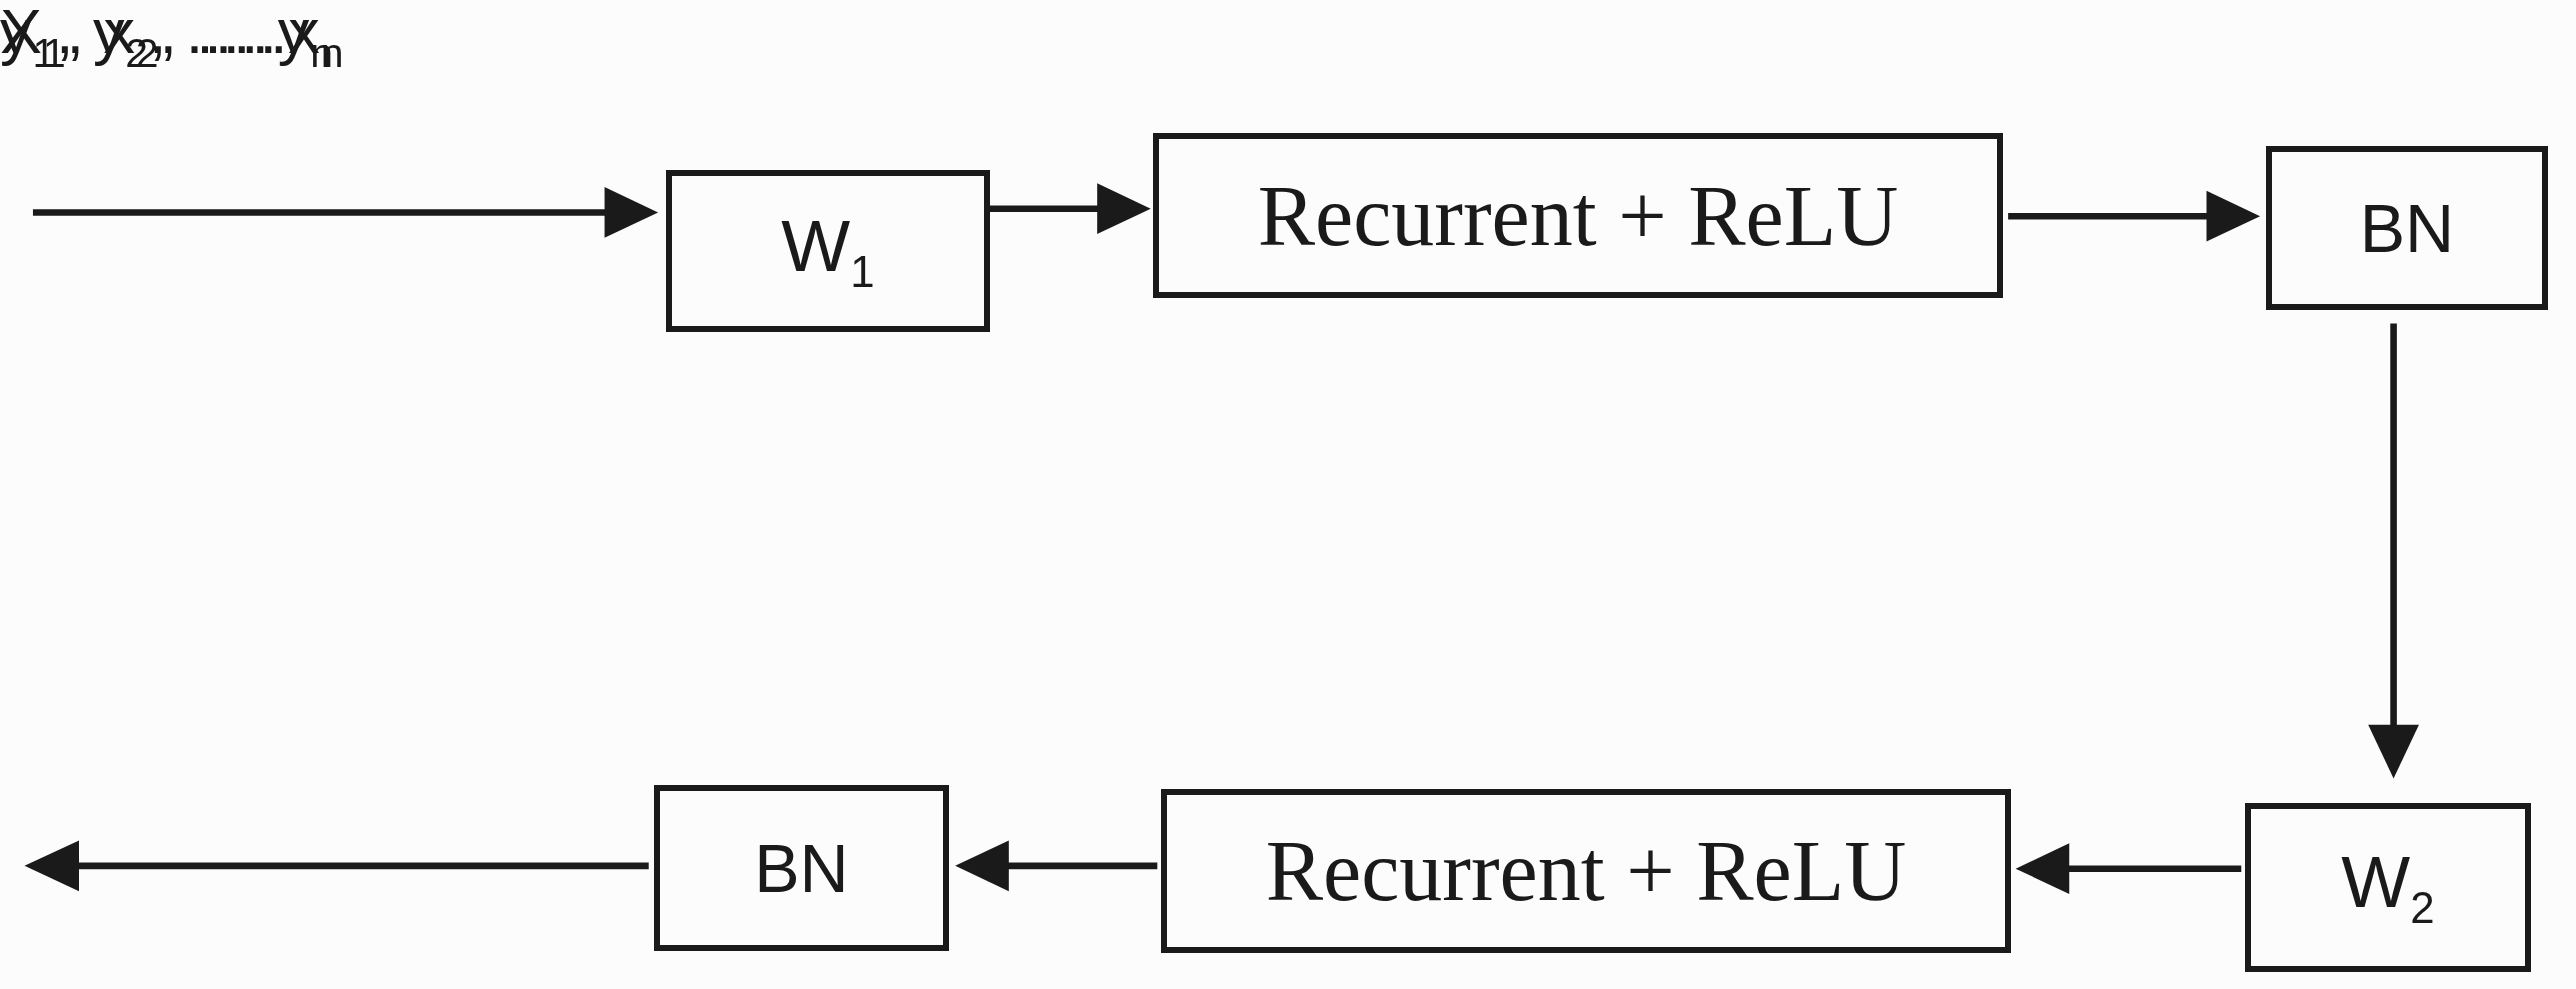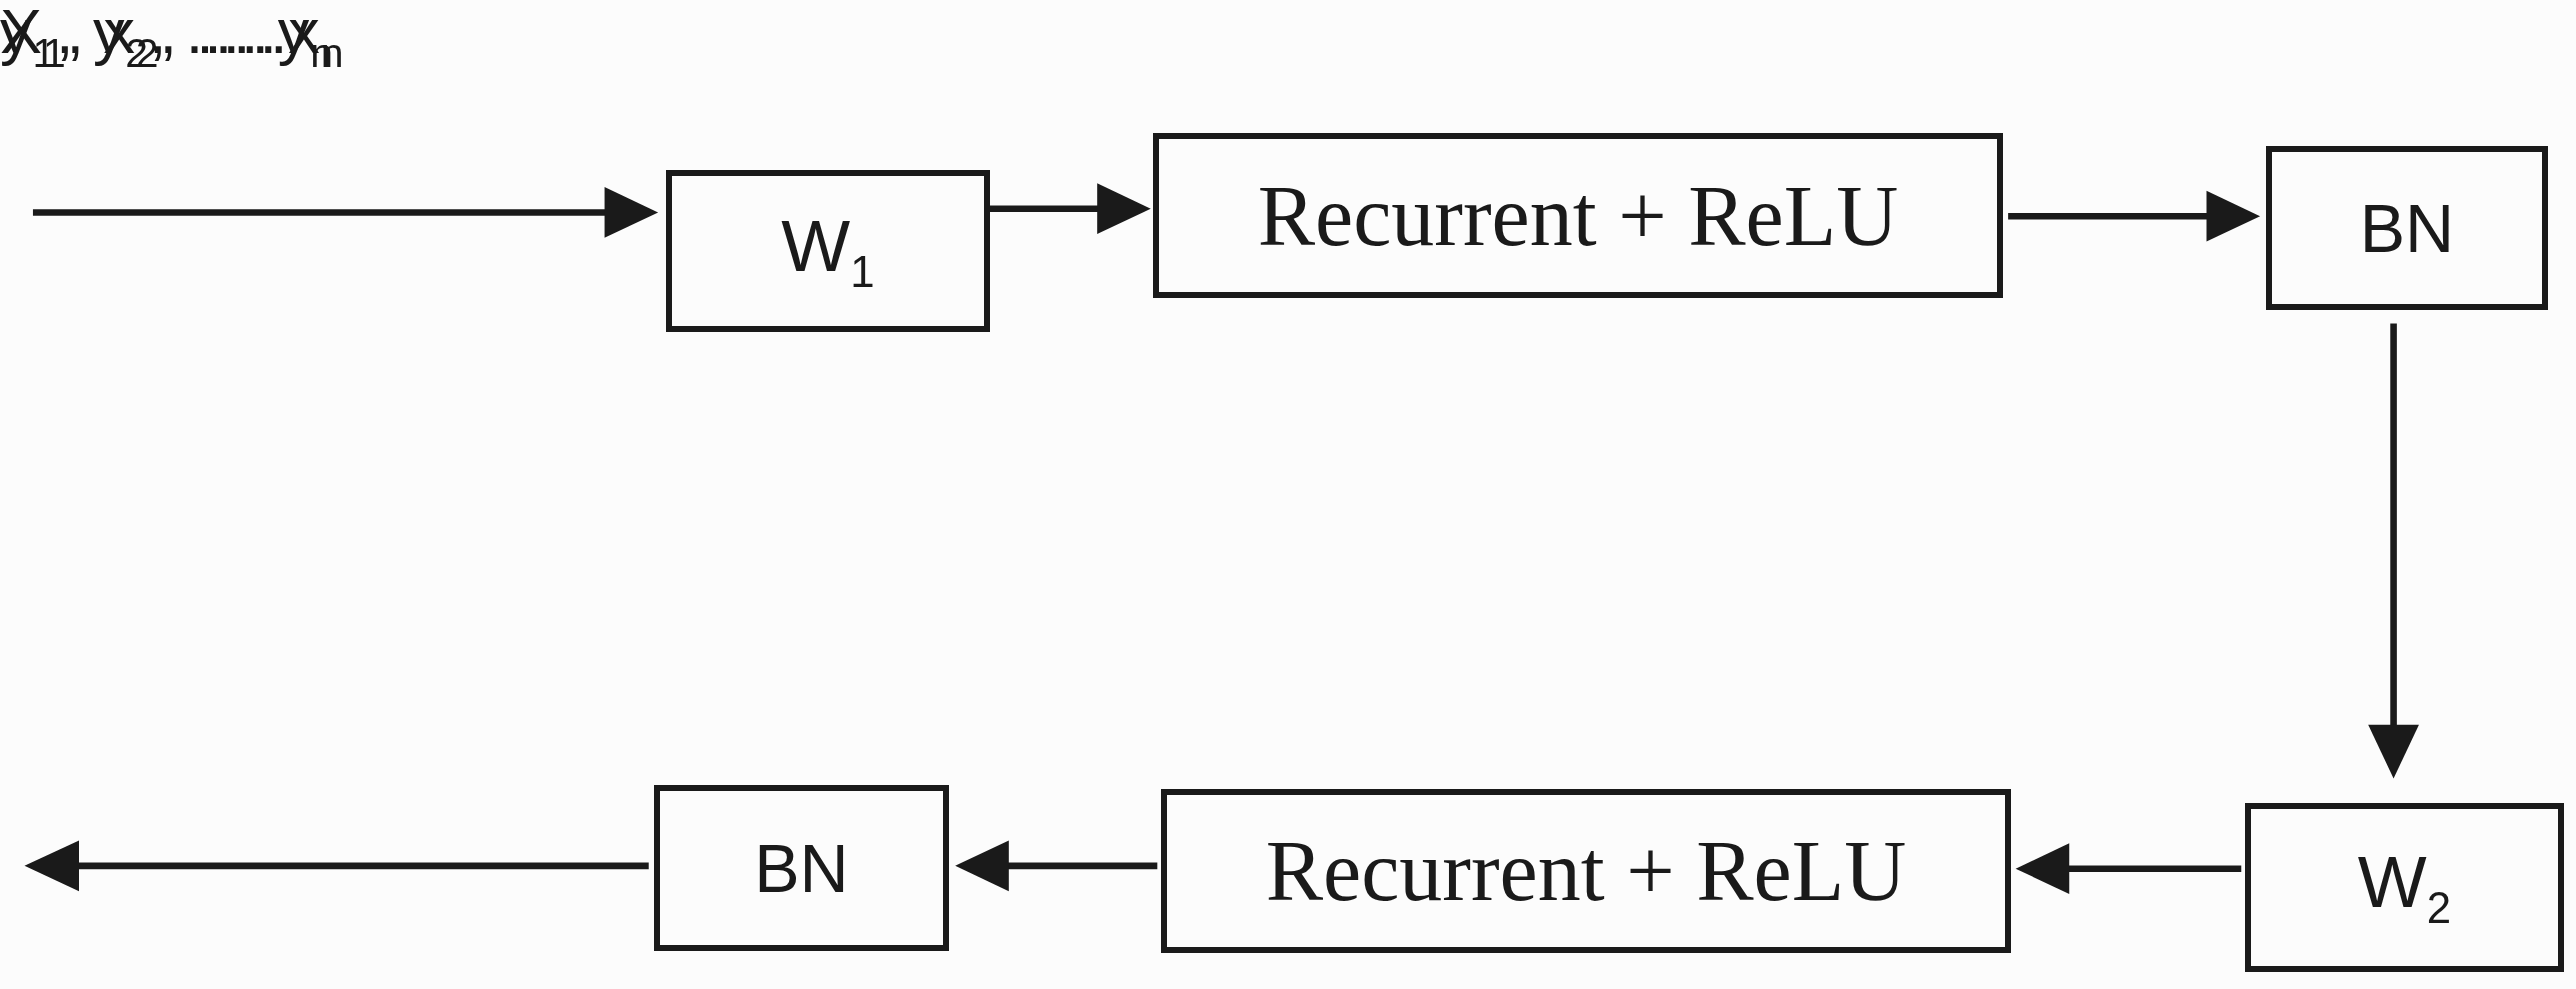--- a/index.html
+++ b/index.html
@@ -107,21 +107,21 @@
   </div>
 
   <div class="node serif box-rec-top" style="left: 1153px; top: 133px; width: 850px; height: 165px;">
     <span>Recurrent + ReLU</span>
   </div>
 
   <div class="node sans box-bn-top" style="left: 2266px; top: 146px; width: 282px; height: 164px;">
     <span>BN</span>
   </div>
 
-  <div class="node sans box-w2" style="left: 2245px; top: 803px; width: 319px; height: 169px;">
+  <div class="node sans box-w2" style="left: 2245px; top: 803px; width: 286px; height: 169px;">
     <span><span>W</span><sub>2</sub></span>
   </div>
 
   <div class="node serif box-rec-bottom" style="left: 1161px; top: 789px; width: 850px; height: 164px;">
     <span>Recurrent + ReLU</span>
   </div>
 
   <div class="node sans box-bn-bottom" style="left: 654px; top: 785px; width: 295px; height: 166px;">
     <span>BN</span>
   </div>

